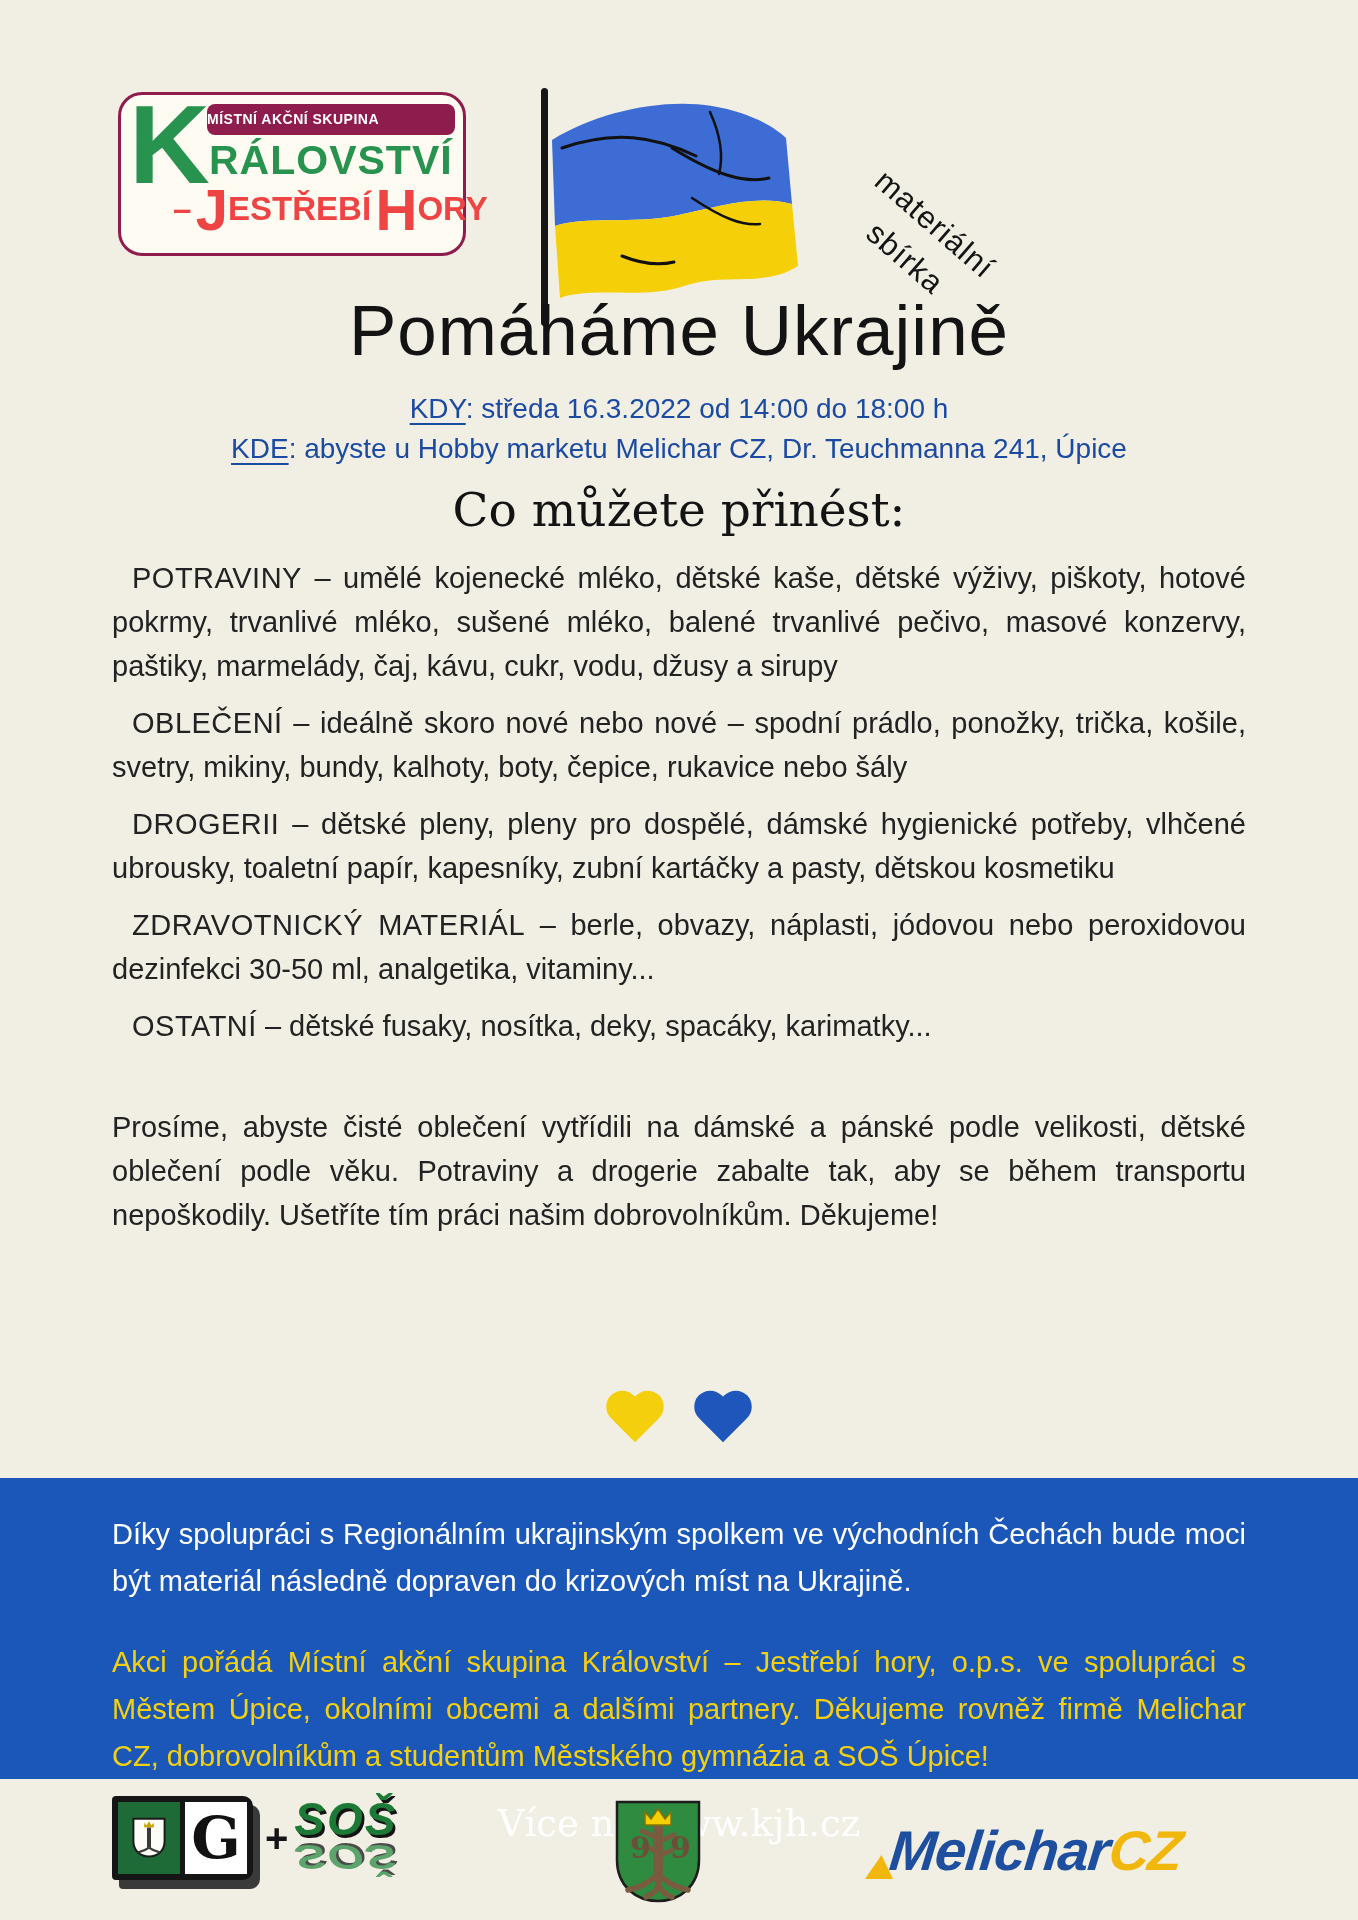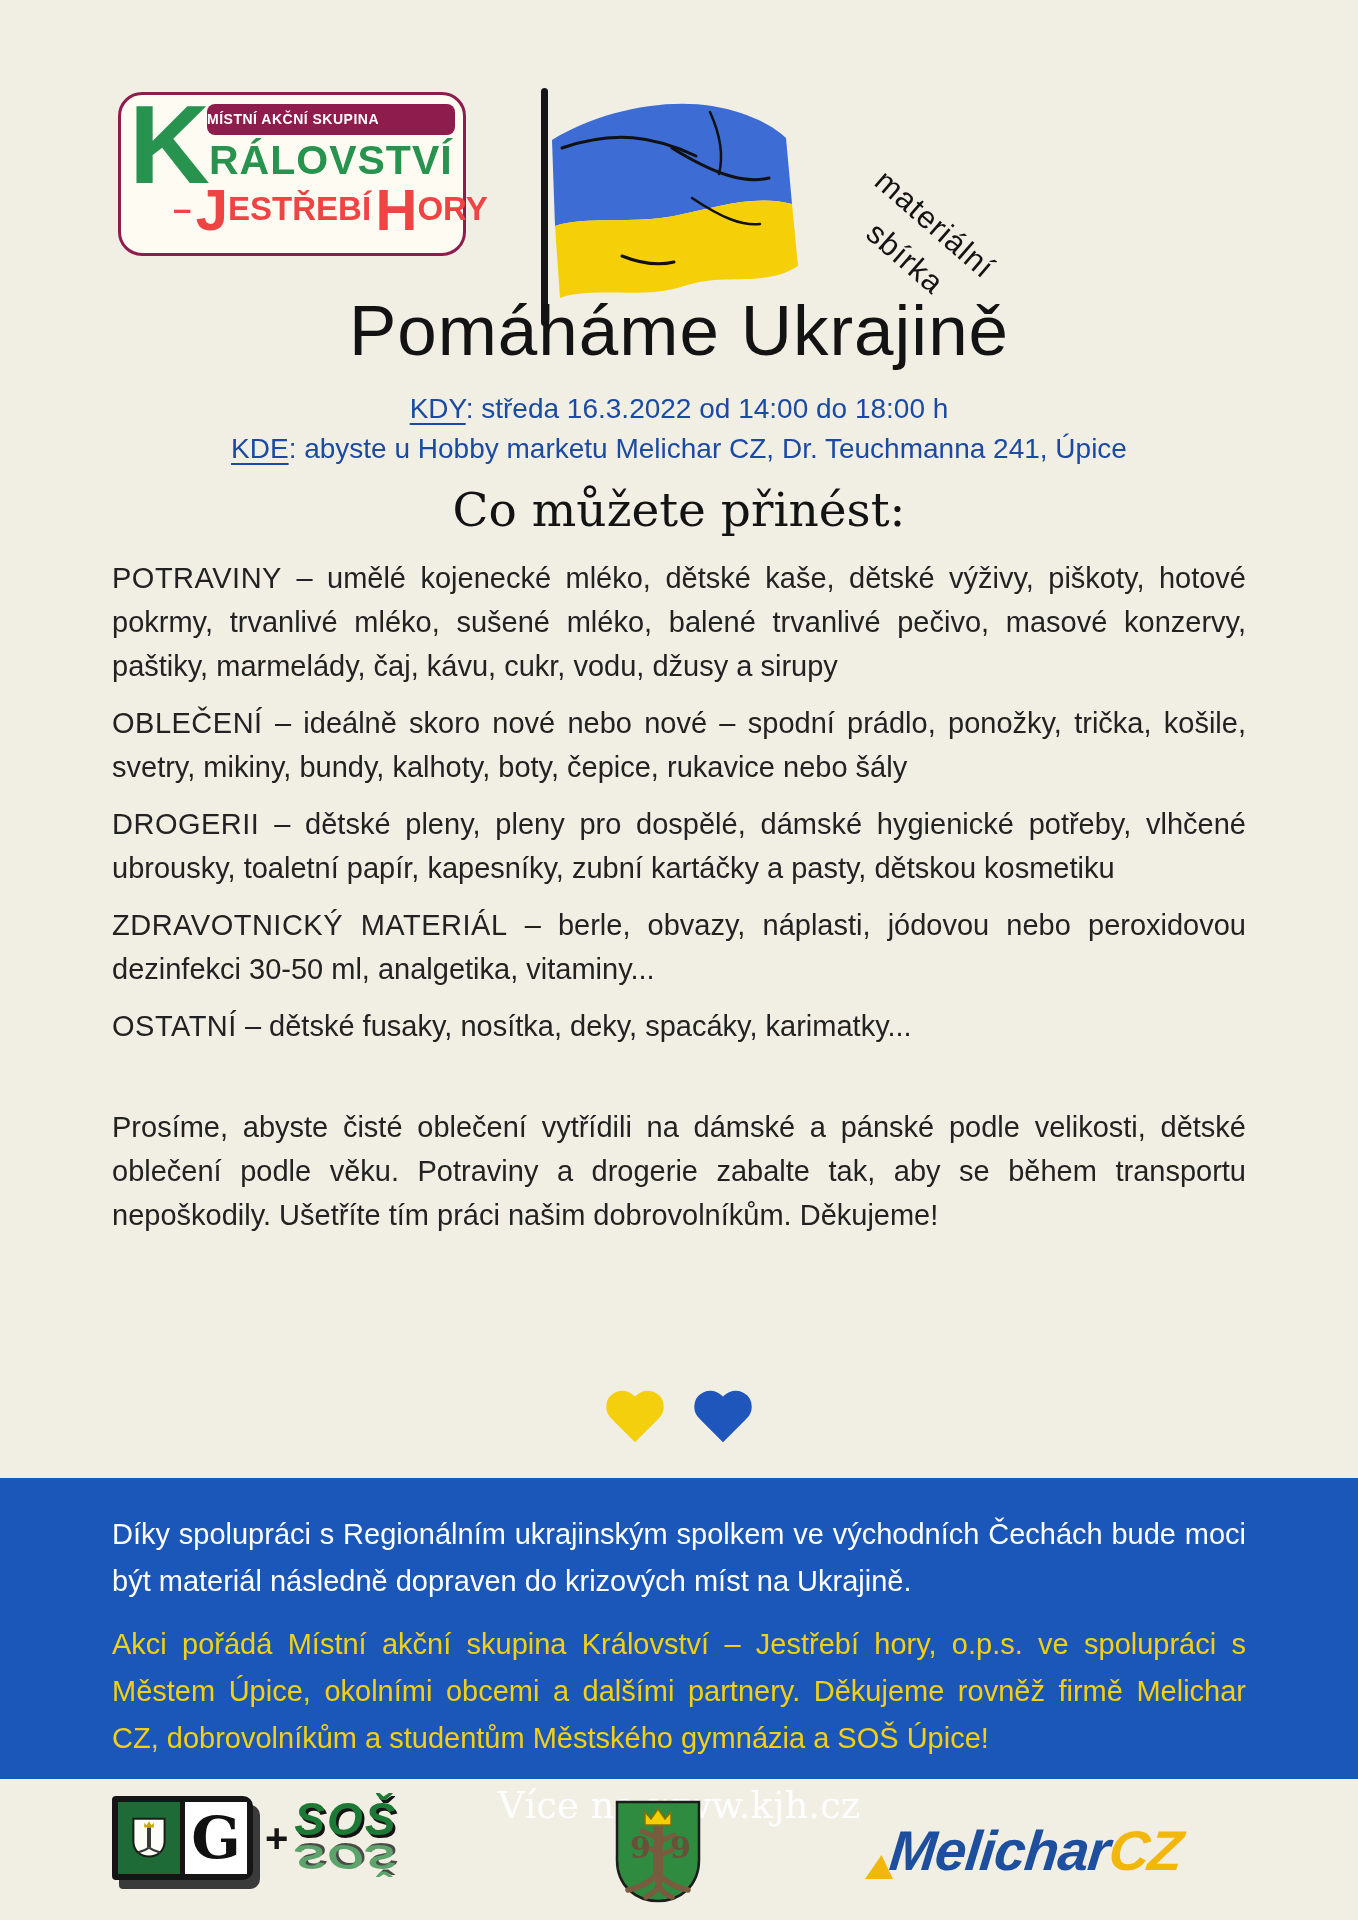--- a/index.html
+++ b/index.html
@@ -28,35 +28,35 @@
   .title{position:absolute;left:0;right:0;top:278px;margin:12px;text-align:center;
     font-family:Liberation Sans, sans-serif;font-weight:normal;font-size:71px;letter-spacing:1px;color:#131313;}
   .sched{position:absolute;left:0;right:0;text-align:center;color:#1b4aa2;font-size:28px;white-space:nowrap;}
   .sched .lab{text-decoration:underline;text-underline-offset:5px;text-decoration-thickness:2px;}
   .kdy{top:393px;} .kde{top:433px;}
   
   .bring-head{position:absolute;left:0;right:0;top:482px;margin:0;text-align:center;
     font-family:"DejaVu Serif",serif;font-weight:normal;font-size:47px;color:#131313;}
   .body-col{position:absolute;left:112px;width:1134px;top:556px;}
   .item,.note{font-size:29px;line-height:44px;text-align:justify;margin:0 0 13px;color:#222;}
-  .item .lab{letter-spacing:.5px;}
+  .item .lab{letter-spacing:.5px;margin-left:20px;}
   .note{margin-top:57px;}
   
   .hearts{position:absolute;left:0;right:0;top:1392px;display:flex;justify-content:center;gap:24px;}
   .heart{position:relative;width:64px;height:56px;}
   .heart::before,.heart::after{content:"";position:absolute;top:0;width:32px;height:50px;
     border-radius:32px 32px 0 0;background:var(--hc);}
   .heart::before{left:32px;transform:rotate(-45deg);transform-origin:0 100%;}
   .heart::after{left:0;transform:rotate(45deg);transform-origin:100% 100%;}
   
   .blue{position:absolute;left:0;right:0;top:1478px;height:301px;background:#1b57b8;
     padding:16px 112px;box-sizing:border-box;}
   .blue p{font-size:29px;line-height:47px;text-align:justify;margin:0;}
   .blue .p1{color:#ffffff;padding-top:17px;}
-  .blue .p2{color:#f3d012;margin-top:16px;}
+  .blue .p2{color:#f3d012;margin-top:34px;}
   .blue .more{font-family:"DejaVu Serif",serif;color:#fff;font-size:37px;text-align:center;
     margin-top:22px;line-height:1.2;}
   
   .f-logos{position:absolute;left:0;right:0;top:1788px;height:130px;}
   .school{position:absolute;left:112px;top:8px;display:flex;align-items:center;}
   .book{display:flex;border:6px solid #151515;background:#fff;border-radius:4px 10px 10px 4px;
     box-shadow:7px 9px 0 #3a3a3a;}
   .page{width:62px;height:72px;display:flex;align-items:center;justify-content:center;}
   .page.green{background:#1e6b38;border-right:5px solid #151515;}
   .page.white{background:#fff;}

